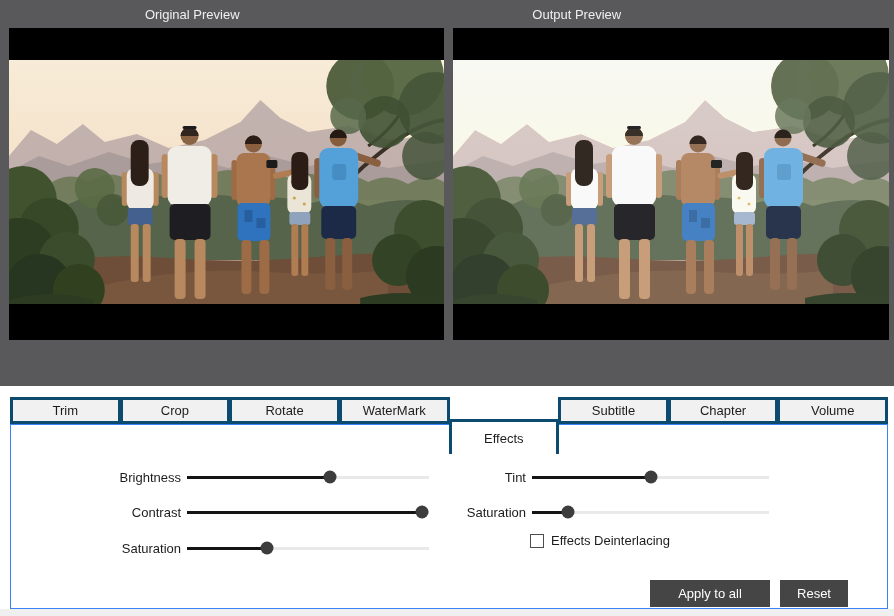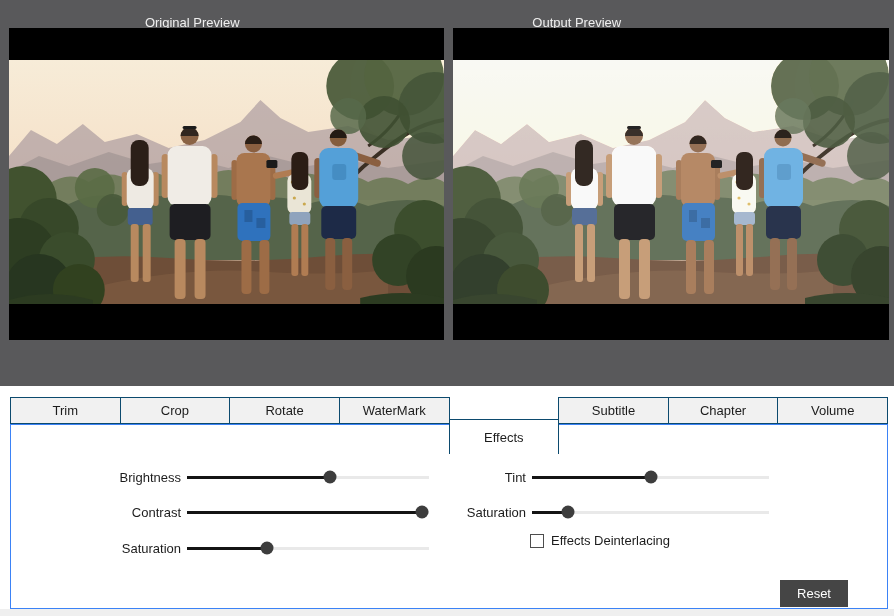--- a/index.html
+++ b/index.html
@@ -2,36 +2,36 @@
 <html><head>
 <meta charset="utf-8">
 <style>
   * { margin:0; padding:0; box-sizing:border-box; }
   html,body { width:894px; height:616px; overflow:hidden;
               font-family:"Liberation Sans","DejaVu Sans",sans-serif; background:#ffffff; }
   .app { position:relative; width:894px; height:616px; }
 
   
   .preview-section { position:absolute; left:0; top:0; width:894px; height:386px; background:#59595b; }
-  .title-bar { position:absolute; left:0; top:8px; width:769px; height:28px; display:flex; }
+  .title-bar { position:absolute; left:0; top:0; width:769px; height:28px; display:flex; }
   .title-half { flex:1; display:flex; align-items:center; justify-content:center;
                 color:#efefef; font-size:13px; }
   .videos { position:absolute; left:9px; top:28px; width:880px; height:312px; display:flex; }
   .video { position:relative; width:435px; height:312px; background:#000; overflow:hidden; }
   .video + .video { margin-left:9px; width:436px; }
   .video .art { position:absolute; left:0; top:32px; width:100%; height:244px; display:block; }
   .output-art { filter:brightness(1.15) saturate(0.8) contrast(0.95); }
 
   
   .controls { position:absolute; left:0; top:340px; width:894px; height:46px; background:#59595b; }
 
   
   .lower { position:absolute; left:0; top:386px; width:894px; height:230px; background:#ffffff; }
   .tab-row { position:absolute; left:10px; top:11px; width:878px; height:27px; display:flex; }
-  .tab { flex:1; margin-left:-1px; background:#f1f1f1; border:1px solid #0c4a6e;
+  .tab { flex:1; margin-left:-1px; background:#f1f1f1; border:3px solid #0c4a6e;
          display:flex; align-items:center; justify-content:center;
          font-size:13px; color:#1c1c1c; cursor:pointer; }
   .tab:first-child { margin-left:0; }
   .tab.active { position:relative; top:-4px; height:35px; background:#ffffff;
                 border-bottom:none; z-index:3;margin-top:26px; }
   .panel { position:absolute; left:10px; top:38px; width:878px; height:185px;
            background:#ffffff; border:1px solid #3b82f6; z-index:1; }
 
   .slider-row { position:absolute; height:20px; display:flex; align-items:center; }
   .slider-label { position:absolute; right:100%; margin-right:6px; white-space:nowrap;
@@ -136,20 +136,21 @@
           <div class="slider-fill" style="width: 15%;"></div>
           <div class="slider-thumb" style="left: 15%;"></div>
         </div>
       </div>
 
       <div class="checkbox-row">
         <div class="checkbox"></div>
         <span class="checkbox-label">Effects Deinterlacing</span>
       </div>
 
+      <button class="dark-btn btn-apply">Apply to all</button>
       <button class="dark-btn btn-reset">Reset</button>
     </div>
 
     <div class="bottom-strip"></div>
   </div>
 </div>
 
 <svg class="hidden-defs" aria-hidden="true">
   <defs>
     <linearGradient id="sky" x1="0" y1="0" x2="0" y2="1">

